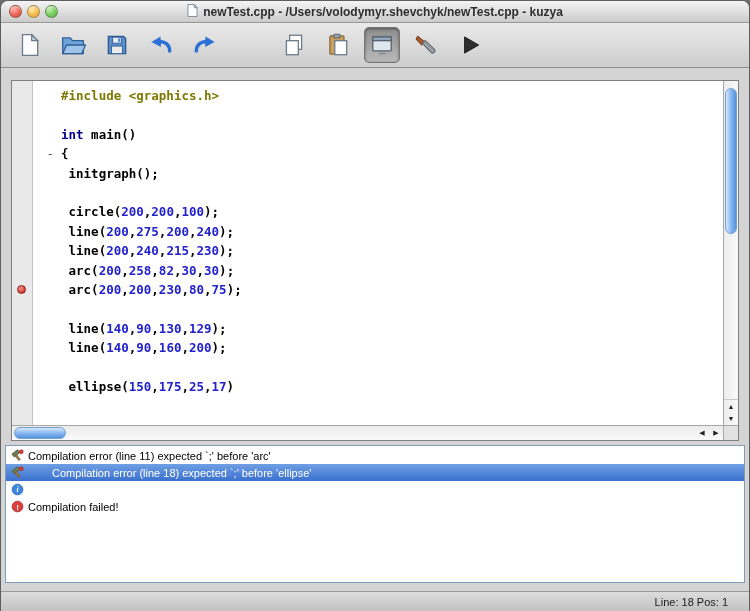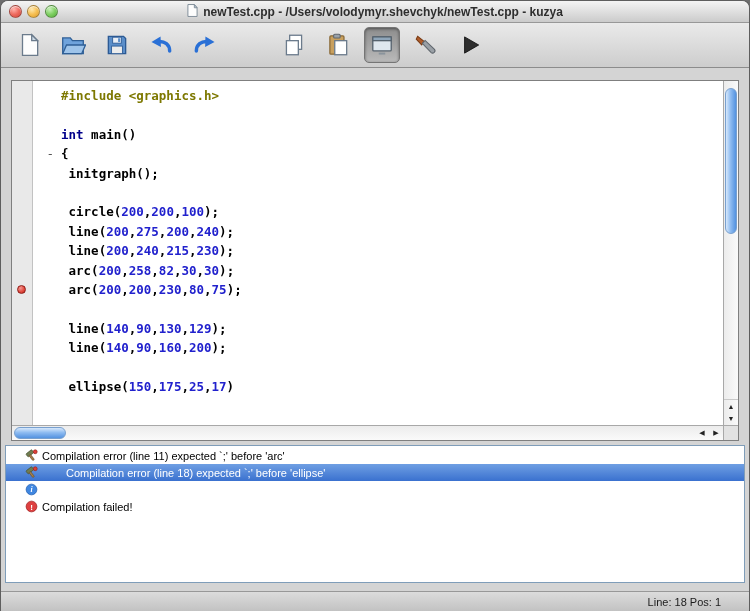--- a/index.html
+++ b/index.html
@@ -58,31 +58,31 @@
   .hscroll-row{height:15px;flex:0 0 15px;display:flex;border-top:1px solid #a8a8a8;}
   .htrack{flex:1;position:relative;background:linear-gradient(#ececec,#fafafa);}
   .hthumb{position:absolute;left:2px;top:1px;height:12px;width:52px;border-radius:6px;
     background:linear-gradient(#d7e8fb,#8fbcf1 45%,#5392e0);border:1px solid #78a0cf;}
   .harrow{width:14px;text-align:center;font-size:7px;line-height:14px;color:#222;
     background:linear-gradient(#ececec,#fafafa);}
   .corner{width:15px;border-left:1px solid #a8a8a8;background:#e2e2e2;}
   
   .messages{margin:4px 4px 0;height:138px;flex:0 0 138px;background:#fff;
     border:1px solid #7f9db9;overflow:hidden;padding-top:1px;}
-  .msg-row{display:flex;align-items:center;height:17px;padding-left:18px;gap:4px;
+  .msg-row{display:flex;align-items:center;height:17px;padding-left:4px;gap:4px;
     font-size:11px;color:#000;cursor:default;}
   .msg-row.selected{background:linear-gradient(#6f9fe3,var(--sel));color:#fff;gap:28px;}
   .msg-icon{width:14px;height:14px;display:flex;align-items:center;justify-content:center;flex:0 0 14px;}
   .msg-icon svg{width:13px;height:13px;}
   .msg-text{white-space:nowrap;}
   
   .spacer{flex:1;}
   .statusbar{height:20px;flex:0 0 20px;background:linear-gradient(#dcdcdc,#c2c2c2);
     border-top:1px solid #989898;display:flex;align-items:center;justify-content:flex-end;
-    padding-right:28px;font-size:11px;color:#1c1c1c;}
+    padding-right:21px;font-size:11px;color:#1c1c1c;}
 </style>
 </head>
 <body>
 
 <div class="window">
 
   <div class="titlebar">
     <div class="traffic">
       <span class="tl red"></span>
       <span class="tl yellow"></span>

